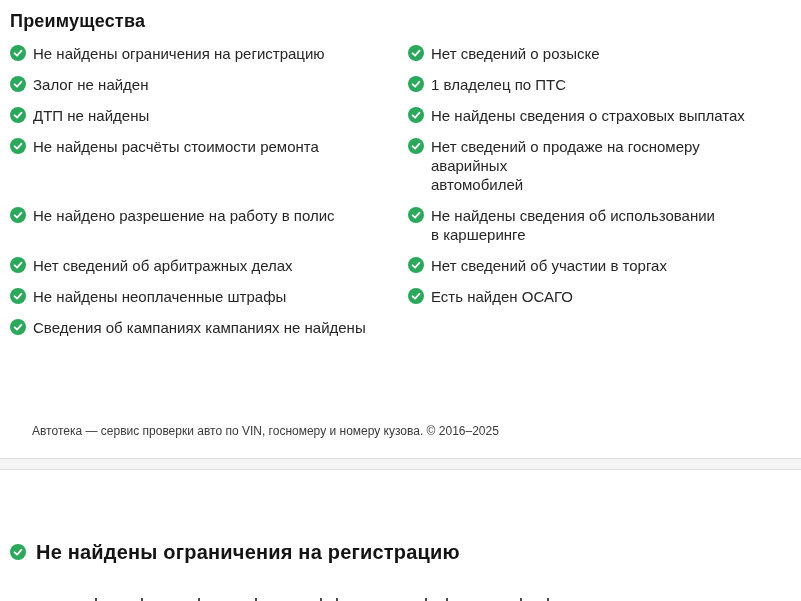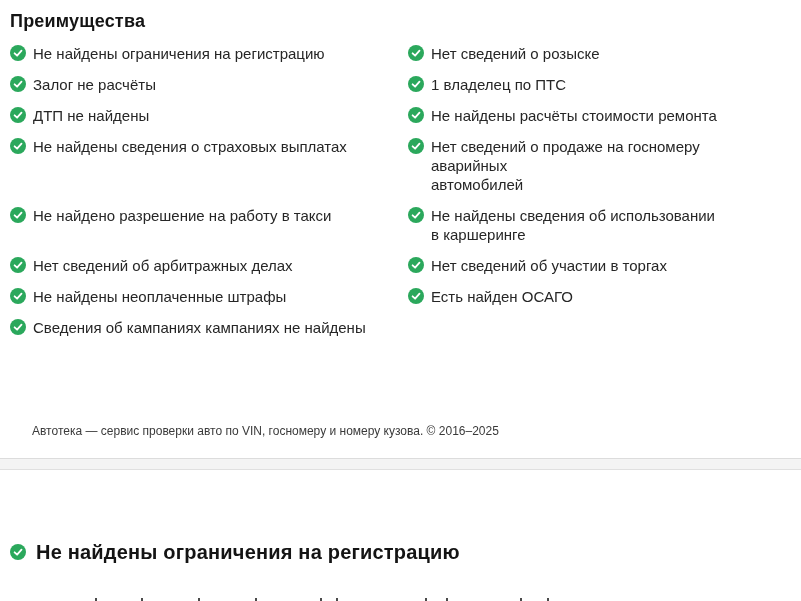--- a/index.html
+++ b/index.html
@@ -95,61 +95,61 @@
       <svg class="check-badge" viewBox="0 0 16 16">
           <use href="#check-circle-def"></use>
         </svg>
       <span class="text">Нет сведений о розыске</span>
     </div>
 
     <div class="adv-cell">
       <svg class="check-badge" viewBox="0 0 16 16">
           <use href="#check-circle-def"></use>
         </svg>
-      <span class="text">Залог не расчёты</span>
+      <span class="text">Залог не найден</span>
     </div>
     <div class="adv-cell">
       <svg class="check-badge" viewBox="0 0 16 16">
           <use href="#check-circle-def"></use>
         </svg>
       <span class="text">1 владелец по ПТС</span>
     </div>
 
     <div class="adv-cell">
       <svg class="check-badge" viewBox="0 0 16 16">
           <use href="#check-circle-def"></use>
         </svg>
       <span class="text">ДТП не найдены</span>
     </div>
     <div class="adv-cell">
       <svg class="check-badge" viewBox="0 0 16 16">
           <use href="#check-circle-def"></use>
         </svg>
+      <span class="text">Не найдены сведения о страховых выплатах</span>
+    </div>
+
+    <div class="adv-cell">
+      <svg class="check-badge" viewBox="0 0 16 16">
+          <use href="#check-circle-def"></use>
+        </svg>
       <span class="text">Не найдены расчёты стоимости ремонта</span>
-    </div>
-
-    <div class="adv-cell">
-      <svg class="check-badge" viewBox="0 0 16 16">
-          <use href="#check-circle-def"></use>
-        </svg>
-      <span class="text">Не найдены сведения о страховых выплатах</span>
     </div>
     <div class="adv-cell">
       <svg class="check-badge" viewBox="0 0 16 16">
           <use href="#check-circle-def"></use>
         </svg>
       <span class="text">Нет сведений о продаже на госномеру аварийных
 автомобилей</span>
     </div>
 
     <div class="adv-cell">
       <svg class="check-badge" viewBox="0 0 16 16">
           <use href="#check-circle-def"></use>
         </svg>
-      <span class="text">Не найдено разрешение на работу в такси</span>
+      <span class="text">Не найдено разрешение на работу в полис</span>
     </div>
     <div class="adv-cell">
       <svg class="check-badge" viewBox="0 0 16 16">
           <use href="#check-circle-def"></use>
         </svg>
       <span class="text">Не найдены сведения об использовании
 в каршеринге</span>
     </div>
 
     <div class="adv-cell">

